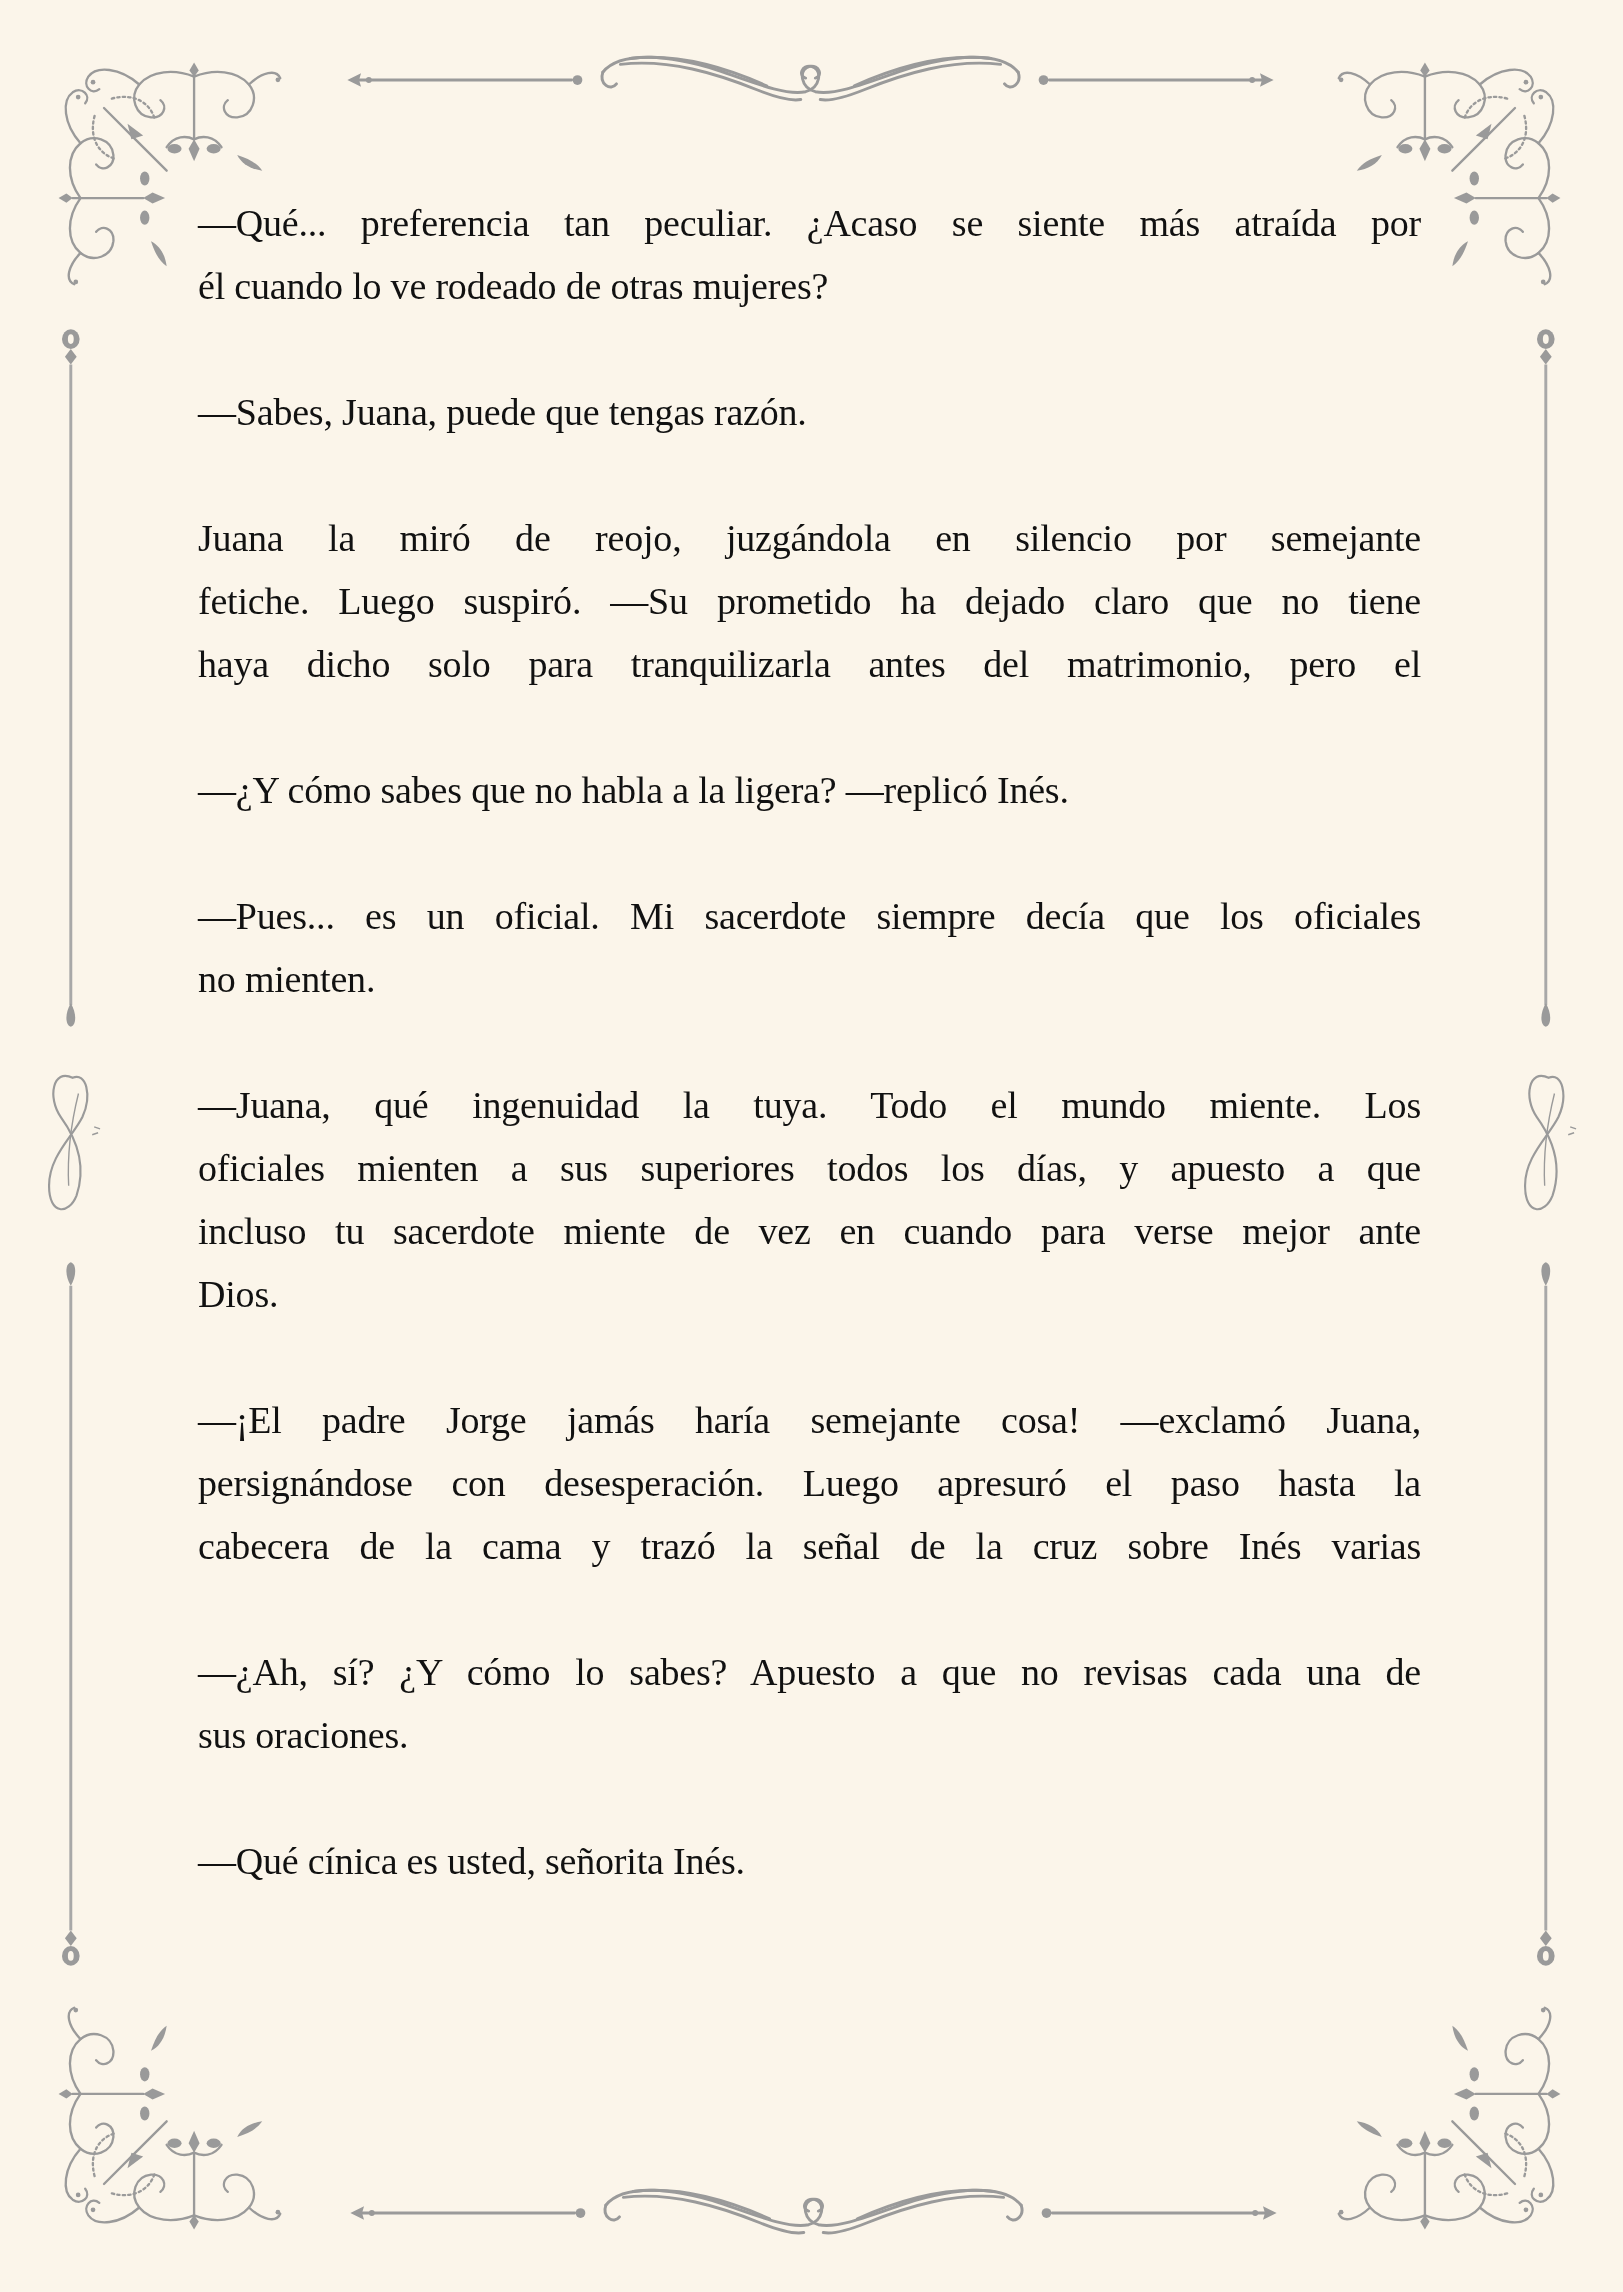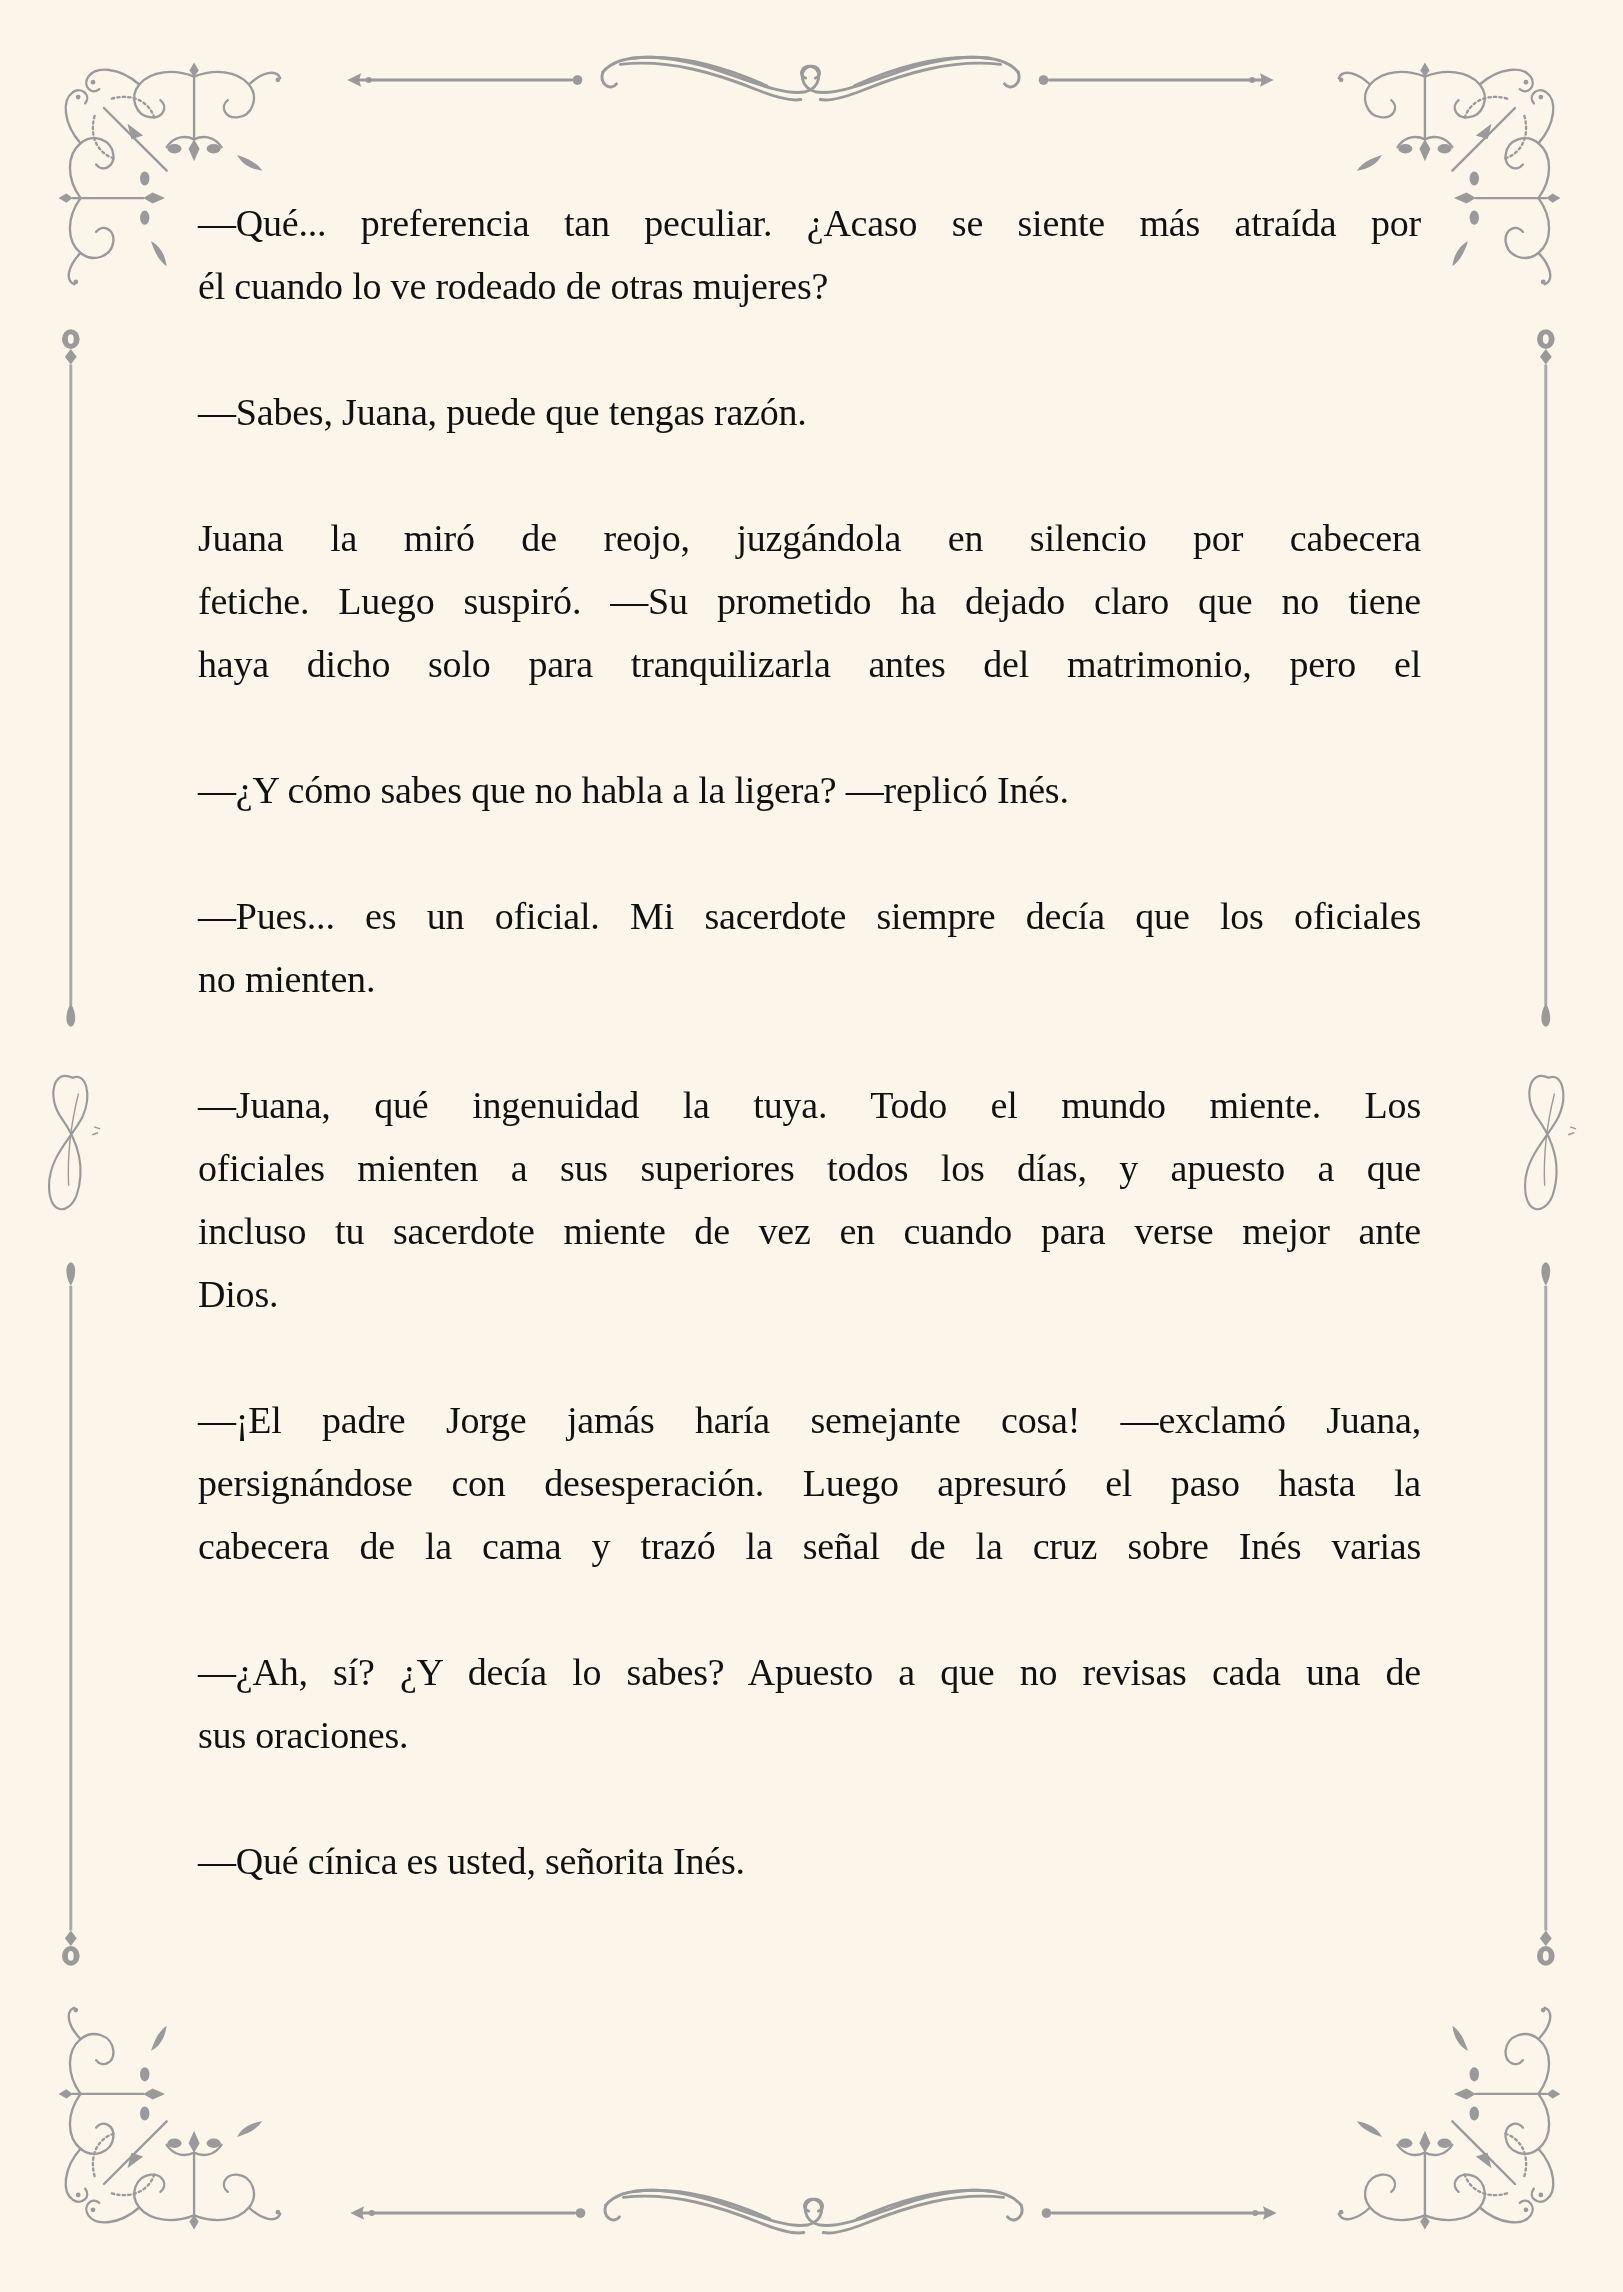--- a/index.html
+++ b/index.html
@@ -192,21 +192,21 @@
 
   <div class="text-block">
     <div class="para">
       <span class="line">—Qué... preferencia tan peculiar. ¿Acaso se siente más atraída por</span>
       <span class="line last">él cuando lo ve rodeado de otras mujeres?</span>
     </div>
     <div class="para">
       <span class="line last">—Sabes, Juana, puede que tengas razón.</span>
     </div>
     <div class="para">
-      <span class="line">Juana la miró de reojo, juzgándola en silencio por cabecera</span>
+      <span class="line">Juana la miró de reojo, juzgándola en silencio por semejante</span>
       <span class="line">fetiche. Luego suspiró. —Su prometido ha dejado claro que no tiene</span>
       <span class="line">haya dicho solo para tranquilizarla antes del matrimonio, pero el</span>
     </div>
     <div class="para">
       <span class="line last">—¿Y cómo sabes que no habla a la ligera? —replicó Inés.</span>
     </div>
     <div class="para">
       <span class="line">—Pues... es un oficial. Mi sacerdote siempre decía que los oficiales</span>
       <span class="line last">no mienten.</span>
     </div>
@@ -215,21 +215,21 @@
       <span class="line">oficiales mienten a sus superiores todos los días, y apuesto a que</span>
       <span class="line">incluso tu sacerdote miente de vez en cuando para verse mejor ante</span>
       <span class="line last">Dios.</span>
     </div>
     <div class="para">
       <span class="line">—¡El padre Jorge jamás haría semejante cosa! —exclamó Juana,</span>
       <span class="line">persignándose con desesperación. Luego apresuró el paso hasta la</span>
       <span class="line">cabecera de la cama y trazó la señal de la cruz sobre Inés varias</span>
     </div>
     <div class="para">
-      <span class="line">—¿Ah, sí? ¿Y decía lo sabes? Apuesto a que no revisas cada una de</span>
+      <span class="line">—¿Ah, sí? ¿Y cómo lo sabes? Apuesto a que no revisas cada una de</span>
       <span class="line last">sus oraciones.</span>
     </div>
     <div class="para">
       <span class="line last">—Qué cínica es usted, señorita Inés.</span>
     </div>
   </div>
 </div>
 
 
 </body></html>

